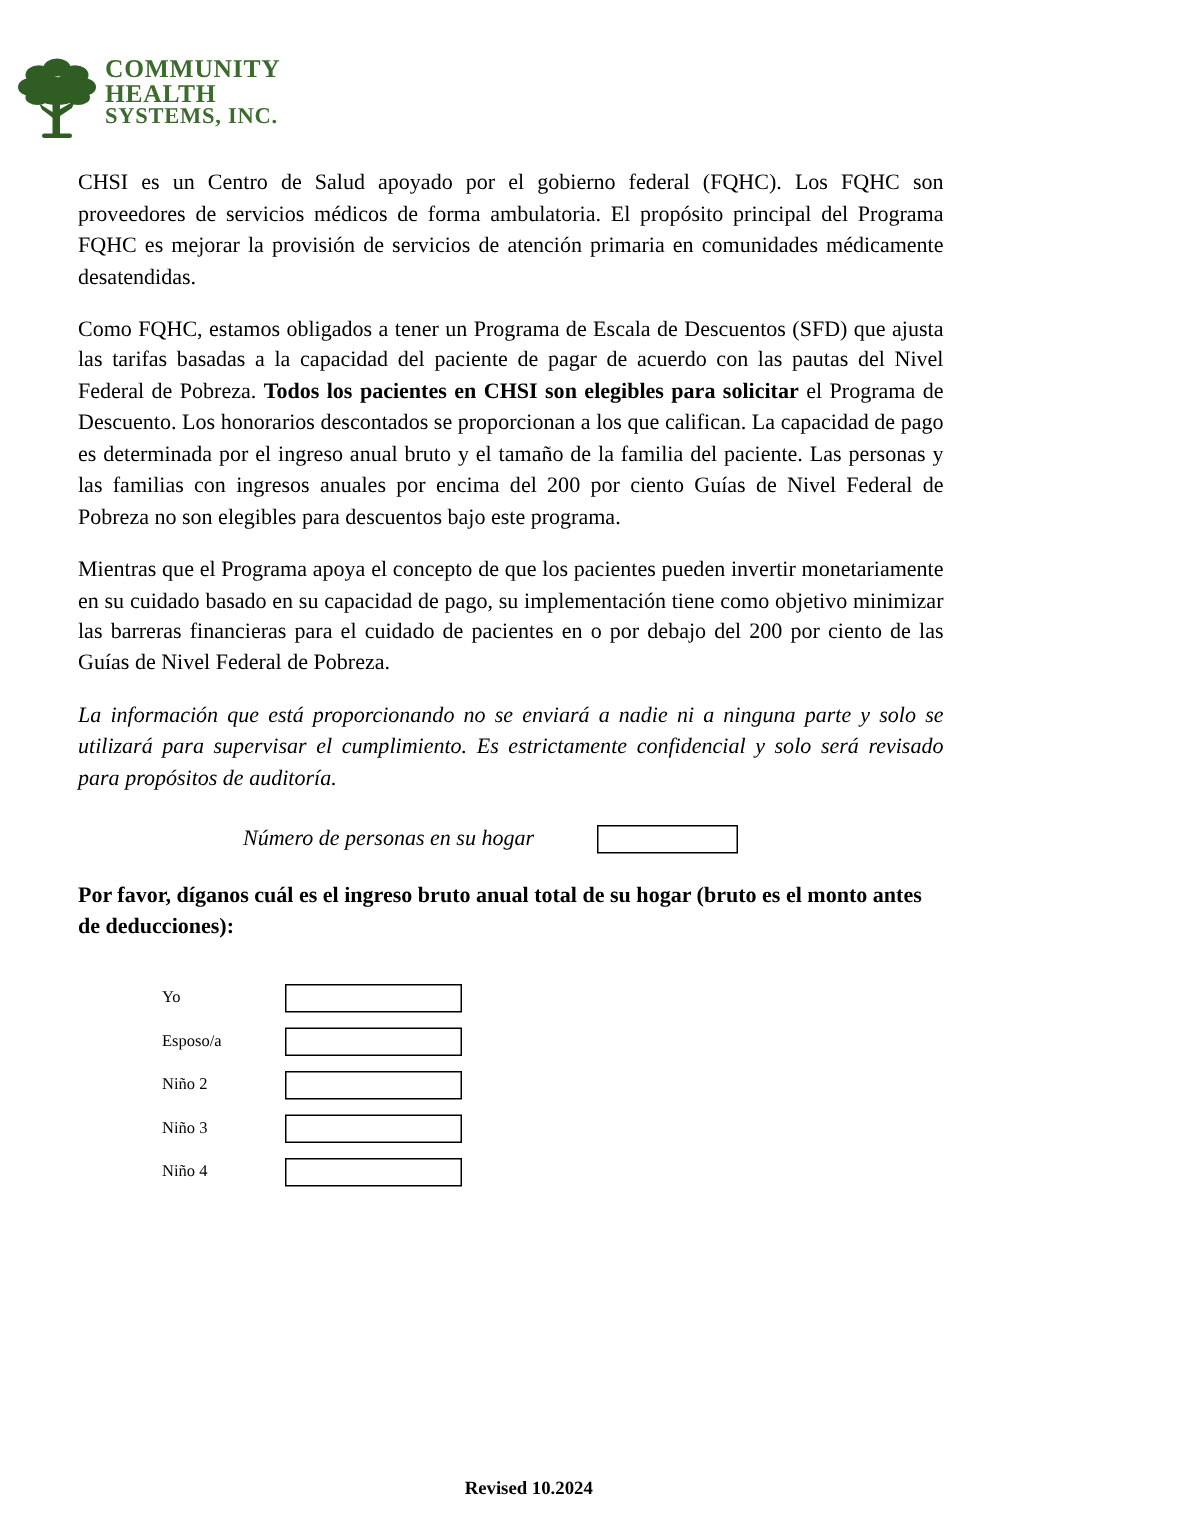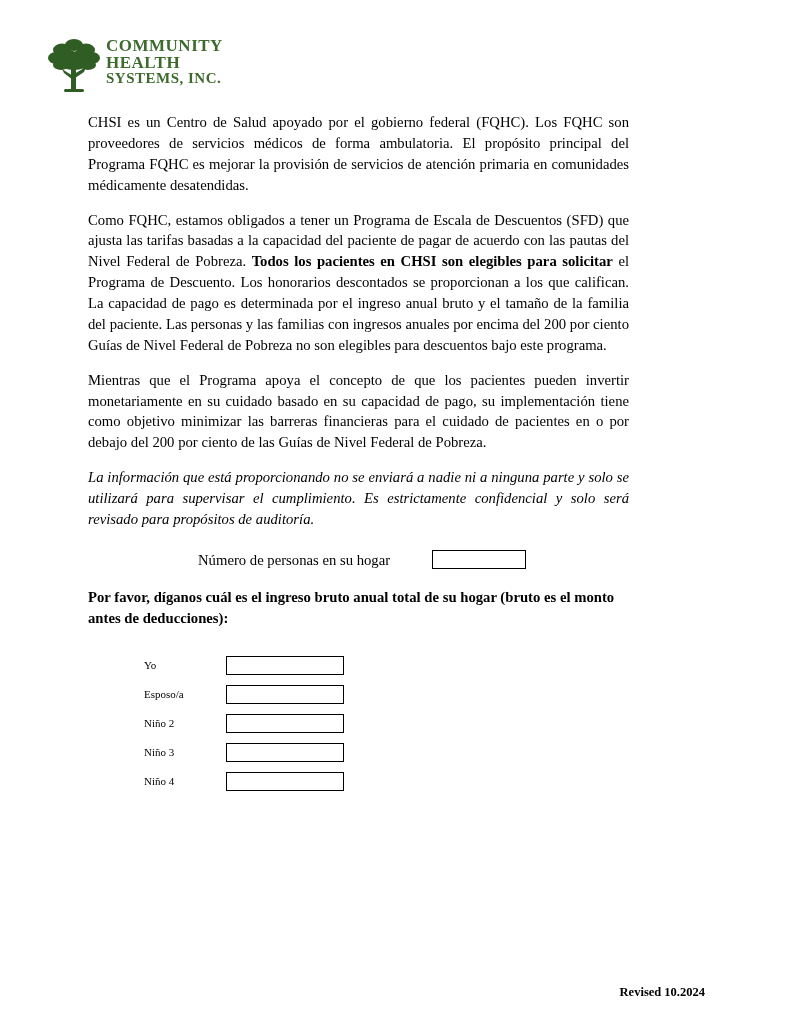--- a/index.html
+++ b/index.html
@@ -13,21 +13,21 @@
     font-family: "Liberation Serif", serif;
     color: #000000;
     position: relative;
     overflow: hidden;
   }
   .page {
     position: relative;
     width: 705px;
     height: 1024px;
     box-sizing: border-box;
-    padding: 28px 76px 0 88px;
+    padding: 28px 76px 0 52px;
   }
 
   
   .header {
     display: flex;
     align-items: flex-start;
     margin-top: 6px;
     margin-bottom: 18px;
     margin-left: -40px;
   }
@@ -85,23 +85,24 @@
     font-size: 14.7px;
     font-weight: bold;
     line-height: 1.42;
     margin: 18px 0 0 0;
     text-align: left;
   }
 
   
   .household-row {
     display: flex;
-    align-items: flex-end;
+    align-items: center;
     margin: 20px 0 0 0;
     padding-left: 110px;
+    font-style: italic;
   }
   .household-row .lbl {
     font-size: 14.7px;
     margin-right: 42px;
   }
   .box {
     border: 1px solid #000000;
     background: #ffffff;
     height: 19px;
     box-sizing: border-box;
@@ -138,21 +139,21 @@
     margin-right: 24px;
   }
   .box-total { width: 156px; height: 20px; }
 
   
   .footer {
     position: absolute;
     left: 0;
     right: 0;
     bottom: 24px;
-    text-align: right;
+    text-align: center;
     font-size: 12.5px;
     font-weight: bold;
   }
 </style>
 </head>
 <body>
 
 <div class="page">
 
   <div class="header">

